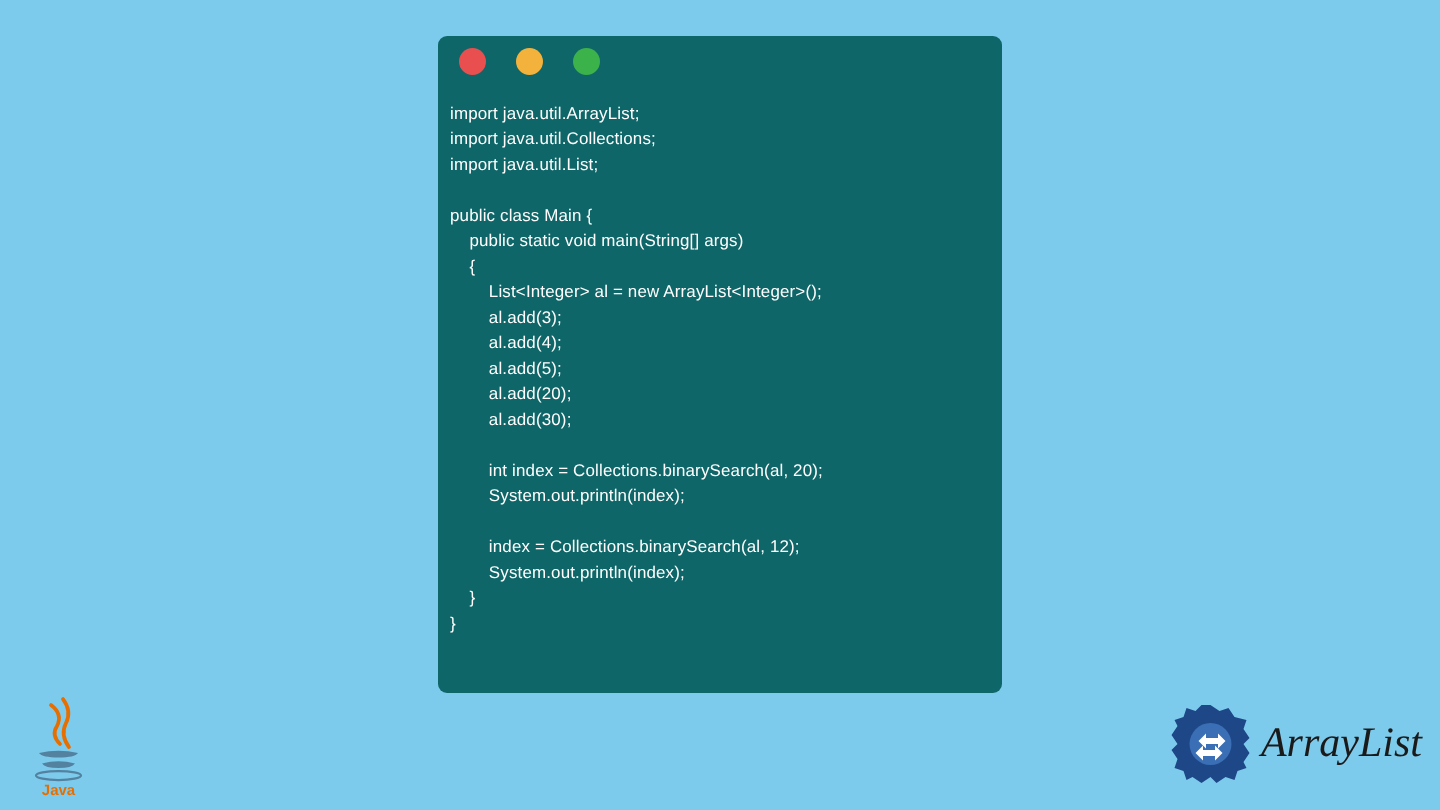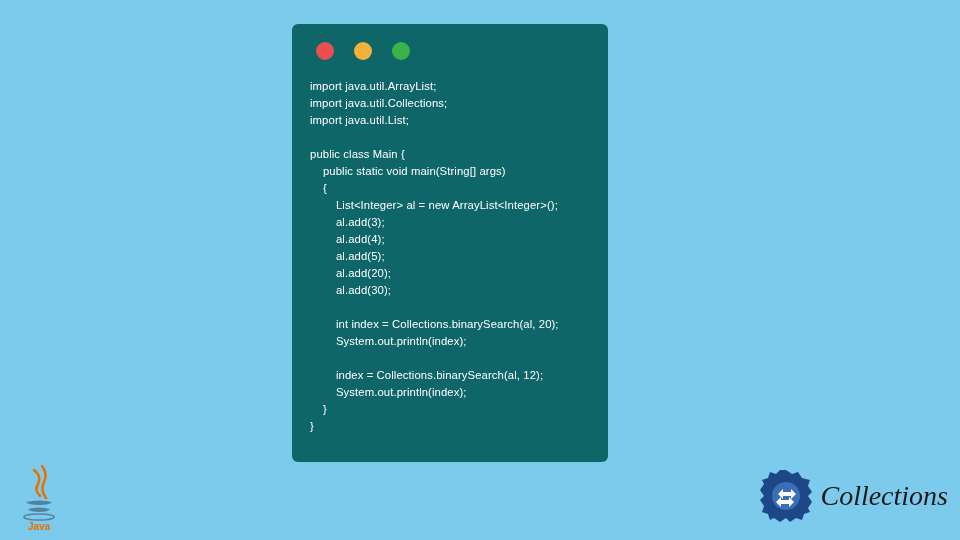--- a/index.html
+++ b/index.html
@@ -12,25 +12,25 @@
       height: 540px;
       background: #7dcbec;
       font-family: Arial, Helvetica, sans-serif;
       position: relative;
       overflow: hidden;
     }
     .code-window {
       position: absolute;
       left: 292px;
       top: 24px;
-      width: 316px;
+      width: 376px;
       height: 438px;
       background: #0f6668;
       border-radius: 6px;
-      padding: 18px;
+      padding: 8px;
     }
     .window-controls {
       display: flex;
       gap: 20px;
       margin-bottom: 18px;
       padding-left: 6px;
     }
     .window-dot {
       width: 18px;
       height: 18px;
@@ -119,14 +119,14 @@
 
 <div class="delftstack-logo">
   <svg class="delft-gear" viewBox="0 0 60 60">
     <g transform="translate(30,30)">
       <polygon points="0,-26 6,-22 12,-24 16,-18 24,-16 22,-10 26,-4 22,0 26,6 22,12 24,16 18,18 16,24 10,22 4,26 0,22 -6,26 -12,22 -16,24 -18,18 -24,16 -22,10 -26,4 -22,0 -26,-6 -22,-12 -24,-16 -18,-18 -16,-24 -10,-22 -6,-26" fill="#1e4788"></polygon>
       <circle cx="0" cy="0" r="14" fill="#3a6fb5"></circle>
       <path d="M -8 -3 L -3 -8 L -3 -5 L 5 -5 L 5 -8 L 10 -3 L 5 2 L 5 -1 L -3 -1 L -3 2 Z" fill="#ffffff" transform="translate(0,1)"></path>
       <path d="M -10 3 L -5 -2 L -5 1 L 3 1 L 3 -2 L 8 3 L 3 8 L 3 5 L -5 5 L -5 8 Z" fill="#ffffff" transform="translate(0,3)"></path>
     </g>
   </svg>
-  <span class="delft-text">Collections</span>
+  <span class="delft-text">ArrayList</span>
 </div>
 
 </body></html>

